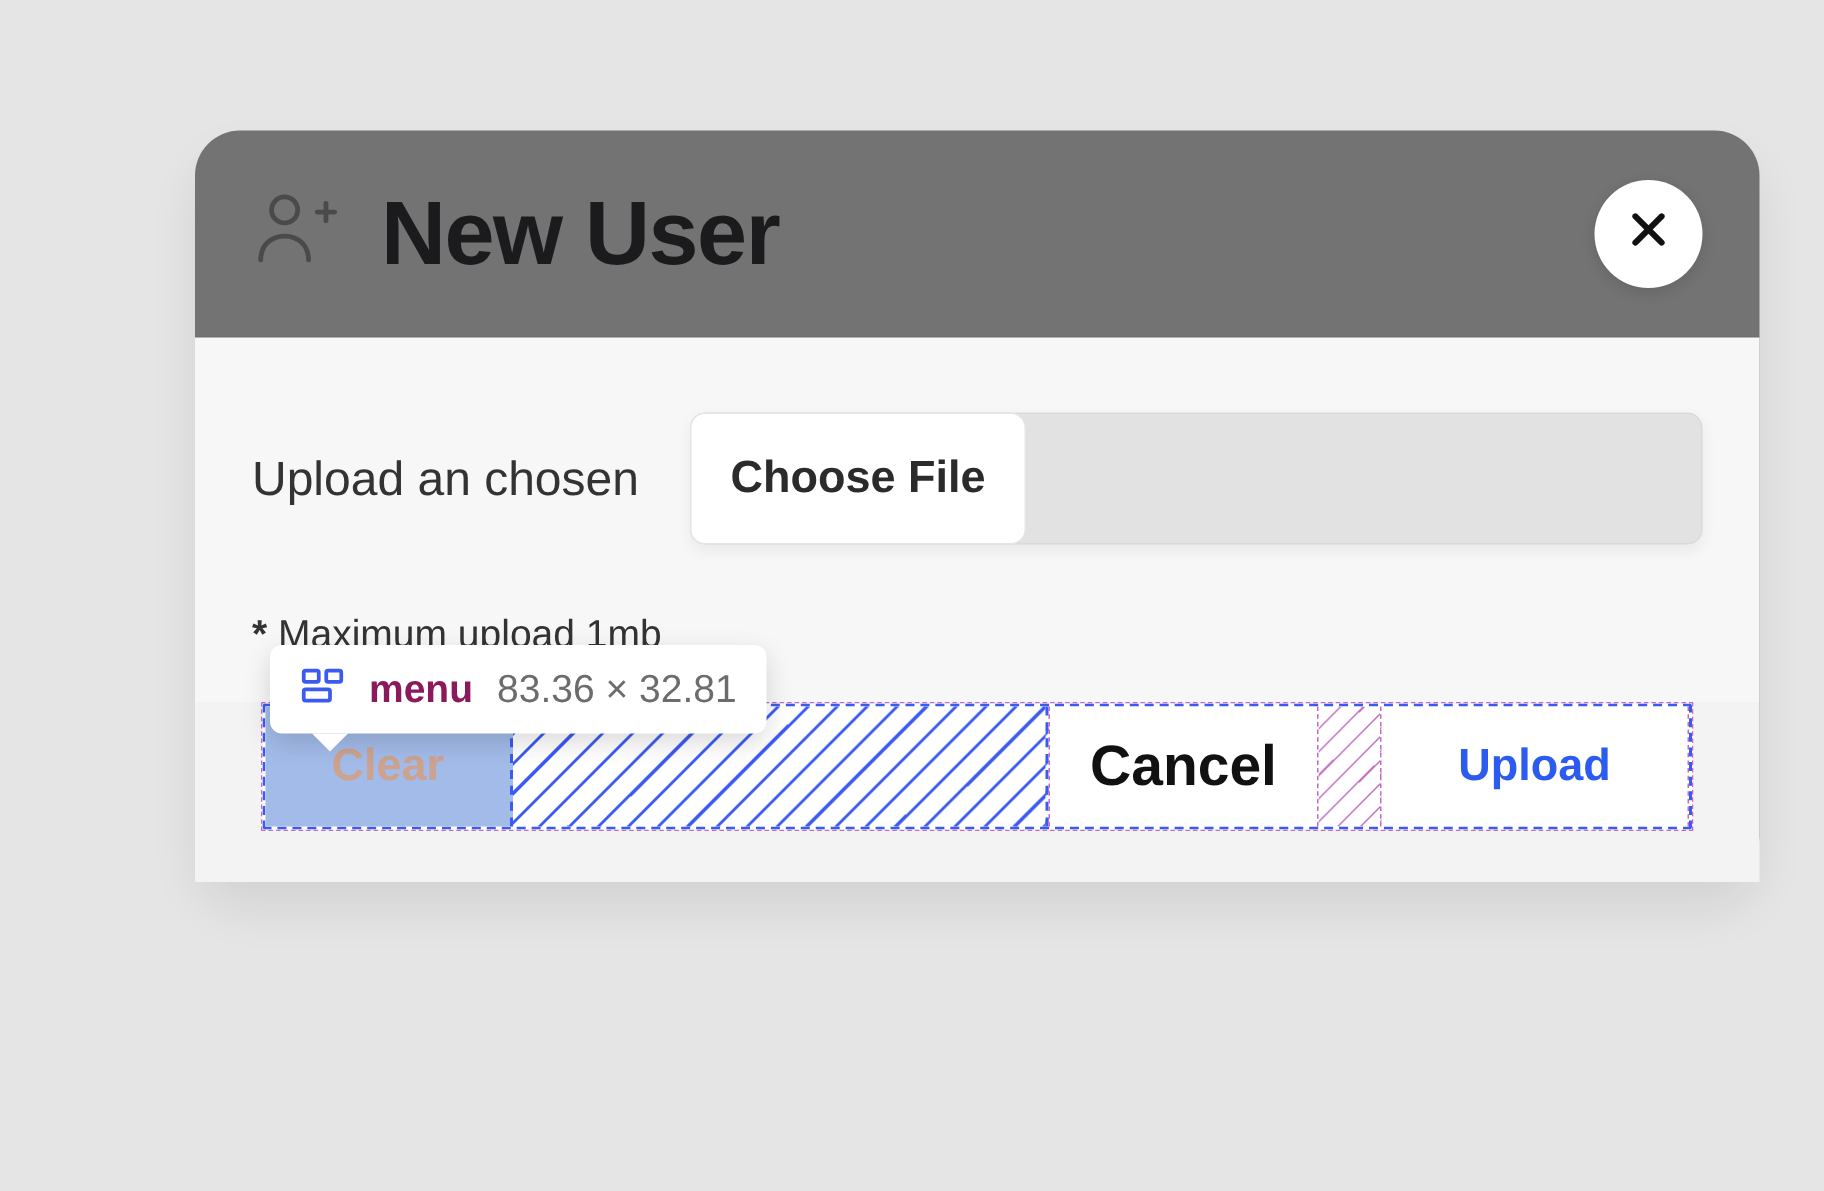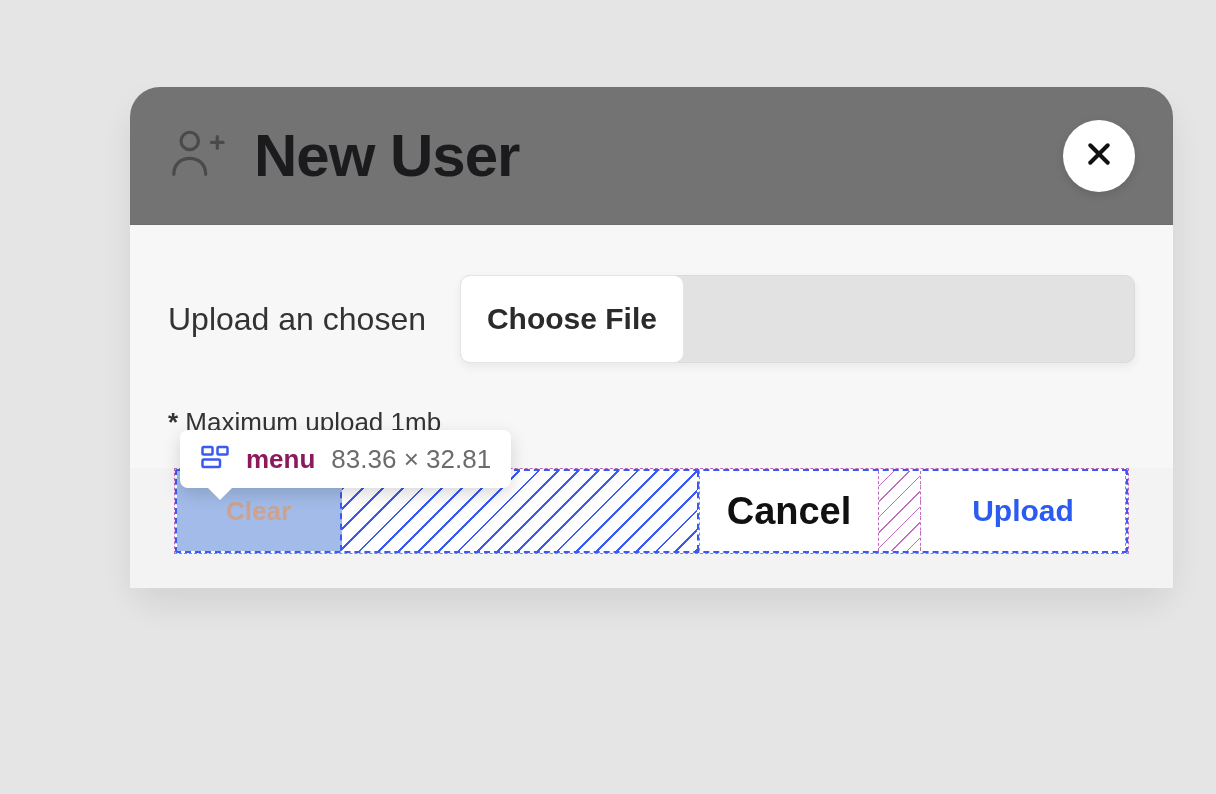--- a/index.html
+++ b/index.html
@@ -69,21 +69,21 @@
   }
 
   
   .ft{padding:0 44px 34px;position:relative;background:#F3F3F3;}
   .menu{
     display:flex;height:84px;border:2px dashed var(--inspector-blue);border-radius:2px;
     position:relative;background:#fff;
   }
   .clear{
     flex:0 0 165px;background:#A2BBE8;display:flex;align-items:center;justify-content:center;
-    font-size:26px;font-weight:800;color:#CDA28F;border-right:2px dashed var(--inspector-blue);
+    font-size:30px;font-weight:800;color:#CDA28F;border-right:2px dashed var(--inspector-blue);
     cursor:pointer;
   }
   .gap{
     flex:1;border-right:2px dashed var(--inspector-blue);
     background-image:repeating-linear-gradient(135deg,transparent 0 12px,var(--inspector-blue) 12px 14px);
   }
   .cancel{
     flex:0 0 180px;border:1px dashed #C06AC0;border-top:none;border-bottom:none;
     display:flex;align-items:center;justify-content:center;font-size:38px;font-weight:800;color:#111;
     cursor:pointer;

